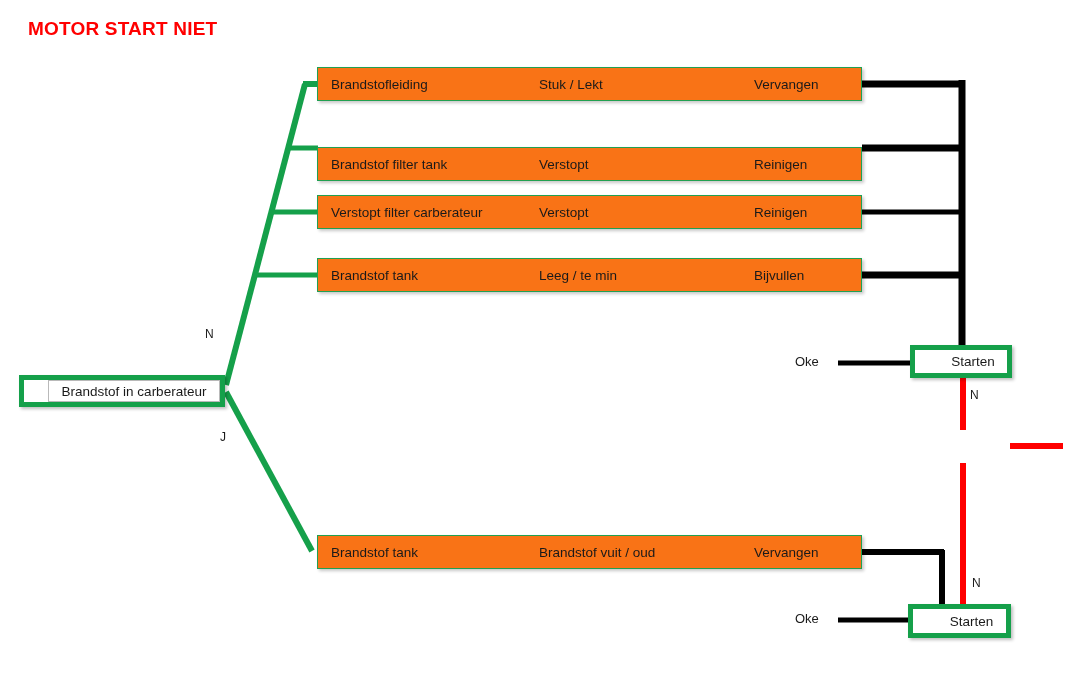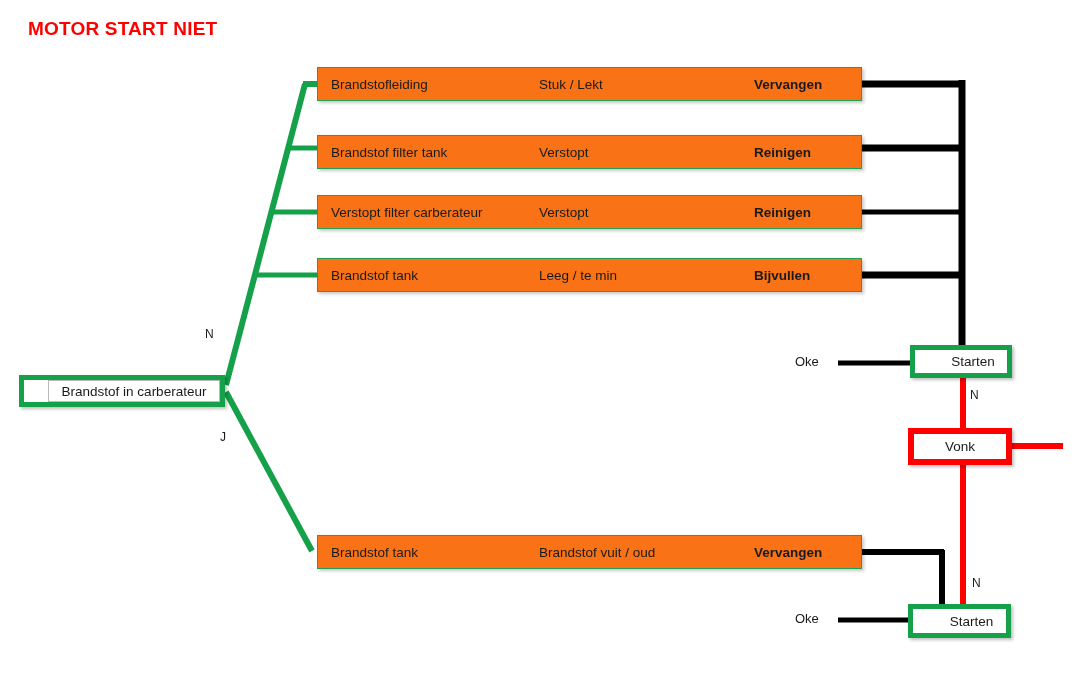--- a/index.html
+++ b/index.html
@@ -52,21 +52,21 @@
   .row-box .cell {
     position: absolute;
     top: 50%;
     transform: translateY(-50%);
     font-size: 13.5px;
     color: #1a1a1a;
     white-space: nowrap;
   }
   .row-box .c1 { left: 13px; }
   .row-box .c2 { left: 221px; }
-  .row-box .c3 { left: 436px; font-weight: bold; }
+  .row-box .c3 { left: 436px; }
 
   
   .node {
     position: absolute;
     box-sizing: border-box;
     background: #ffffff;
     display: flex;
     align-items: center;
     justify-content: center;
     font-size: 13.5px;
@@ -164,21 +164,21 @@
   </svg>
 
   <div class="title">MOTOR START NIET</div>
 
   <div class="row-box" style="top:67px">
     <span class="cell c1">Brandstofleiding</span>
     <span class="cell c2">Stuk / Lekt</span>
     <span class="cell c3">Vervangen</span>
   </div>
 
-  <div class="row-box" style="top:135px">
+  <div class="row-box" style="top:147px">
     <span class="cell c1">Brandstof filter tank</span>
     <span class="cell c2">Verstopt</span>
     <span class="cell c3">Reinigen</span>
   </div>
 
   <div class="row-box" style="top:195px">
     <span class="cell c1">Verstopt filter carberateur</span>
     <span class="cell c2">Verstopt</span>
     <span class="cell c3">Reinigen</span>
   </div>
@@ -198,23 +198,20 @@
   <div class="node green node-root">
     <div class="inner">
       <span>Brandstof in carberateur</span>
     </div>
   </div>
 
   <div class="node green node-start-top">
     <span>Starten</span>
   </div>
 
-  <div class="node red node-vonk">
-    <span>Vonk</span>
-  </div>
 
   <div class="node green node-start-bottom">
     <span>Starten</span>
   </div>
 
   <div class="edge-label lbl-N-root">N</div>
   <div class="edge-label lbl-J-root">J</div>
   <div class="edge-label lbl-oke-top">Oke</div>
   <div class="edge-label lbl-N-vonk">N</div>
   <div class="edge-label lbl-oke-bottom">Oke</div>

